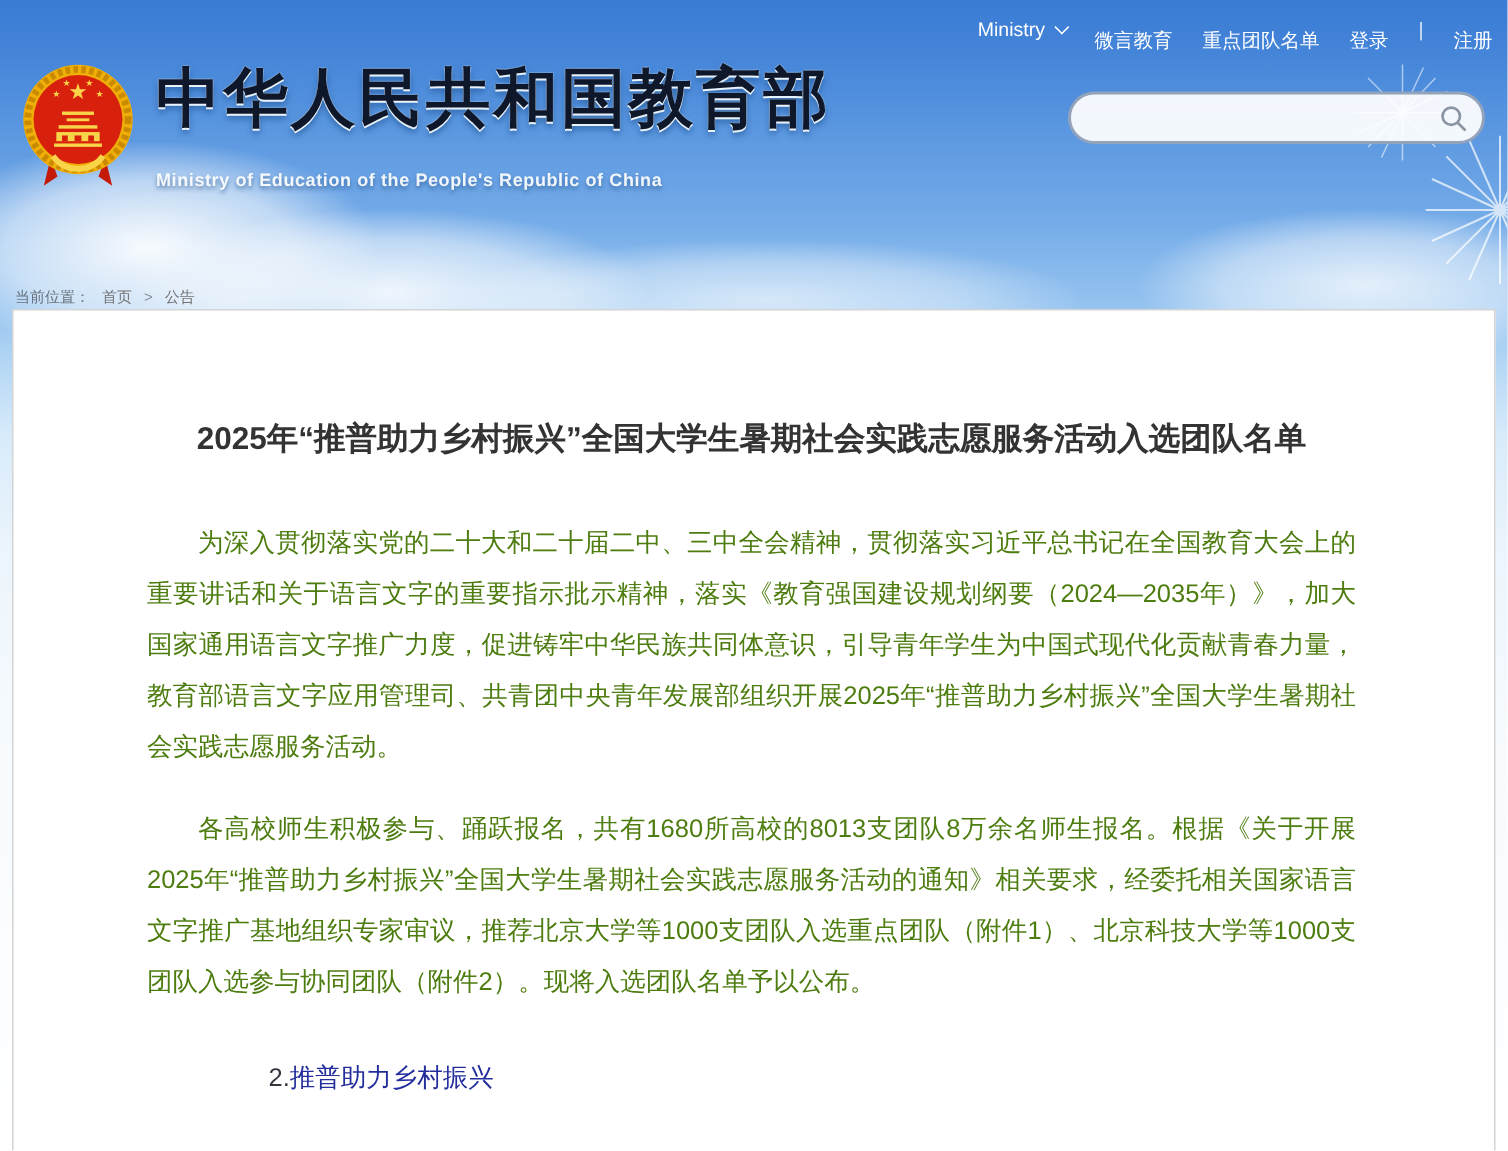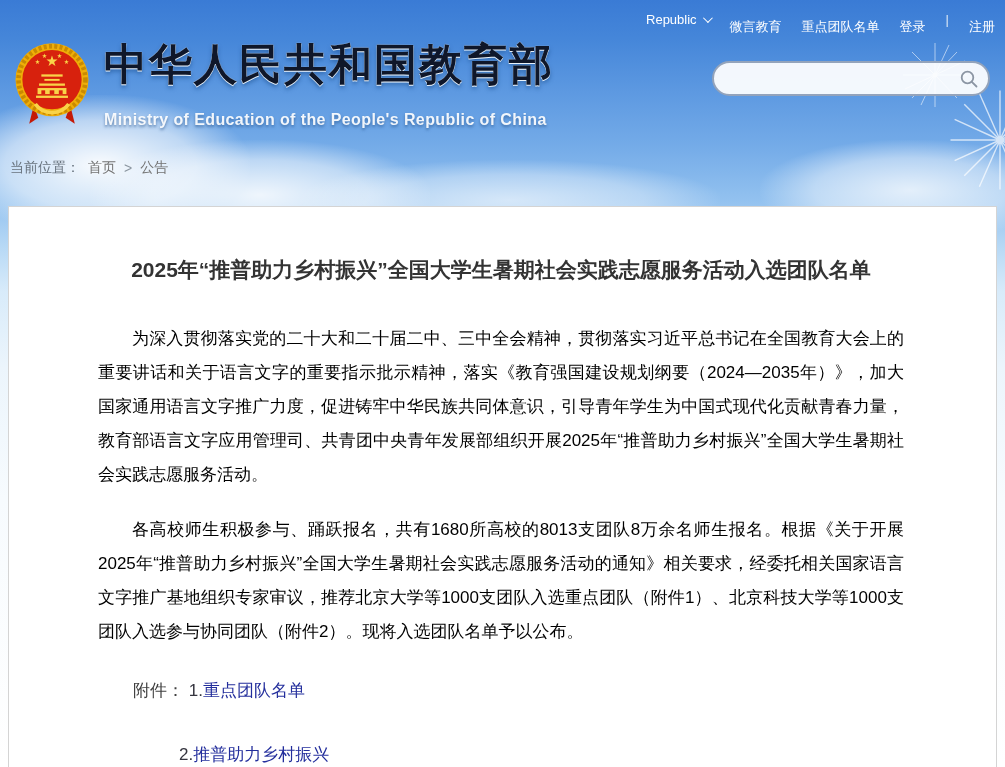--- a/index.html
+++ b/index.html
@@ -33,55 +33,55 @@
   .chev { width:7px; height:7px; border-right:1.5px solid #fff; border-bottom:1.5px solid #fff;
     transform:rotate(45deg) translateY(-2px); display:inline-block; }
   .tb-divider { color:#dce8f5; }
   
   .header { position:absolute; top:40px; left:14px; display:flex; align-items:center; gap:14px; z-index:4; }
   .site-title {
     font-size:43px; font-weight:bold; color:#0f172a; letter-spacing:2px; line-height:1.1;
     text-shadow: 0 1px 0 #e8f2fb, 0 3px 4px rgba(18,70,132,.55), 0 0 1px #fff;
   }
   .site-subtitle {
-    margin-top:22px; font-size:16px; font-weight:bold; letter-spacing:.4px;
+    margin-top:22px; font-size:12px; font-weight:bold; letter-spacing:.4px;
     color:rgba(255,255,255,.92);
     text-shadow: 0 2px 3px rgba(40,85,140,.65);
   }
   
   .searchbox {
     position:absolute; top:61px; right:15px; width:278px; height:35px; z-index:5;
     border:2px solid #93a3bb; border-radius:18px;
     background:rgba(255,255,255,.93);
     display:flex; align-items:center; padding:0 9px 0 16px;
   }
   .searchbox input {
     flex:1; border:none; outline:none; background:transparent;
     font-size:14px; color:#333; font-family:inherit;
   }
   .search-btn { border:none; background:transparent; cursor:pointer; display:flex; align-items:center; }
   
   .breadcrumb {
-    position:absolute; top:159px; left:10px; z-index:5;
-    font-size:14px; color:#68737e; display:flex; align-items:center; gap:8px;justify-content:center;
+    position:absolute; top:191px; left:10px; z-index:5;
+    font-size:10px; color:#68737e; display:flex; align-items:center; gap:8px;justify-content:center;
   }
   .breadcrumb a { color:#737373; text-decoration:none; cursor:pointer; }
   .crumb-sep { color:#8b96a0; }
   
   .card {
     position:absolute; top:206px; left:8px; width:989px; height:561px;
     background:#ffffff; border:1px solid #d4d4d4; border-bottom:none;
-    padding:48px 92px 0 89px; z-index:3;
+    padding:71px 92px 0 89px; z-index:3;
   }
   .article-title {
     font-size:21px; font-weight:bold; color:#333333; text-align:center;
     line-height:1.45; margin-bottom:37px;
   }
   .article-para {
-    font-size:17px; line-height:34px; color:#000000;
+    font-size:17px; line-height:34px; color:#4d7c0f;
     text-align:justify; text-indent:2em; margin-bottom:21px;
   }
   .attachments { margin-top:25px; font-size:17px; line-height:34px; color:#3f3f3f; }
   .attach-row1 { margin-left:35px; }
   .attach-row2 { margin-left:81px; margin-top:30px; }
   .attach-num { color:#35353f; }
   .attach-link { color:#232e9c; text-decoration:none; cursor:pointer; }
 </style>
 </head>
 <body>
@@ -125,21 +125,21 @@
     <line x1="40" y1="40" x2="25" y2="74"></line>
       <line x1="40" y1="40" x2="7" y2="55"></line>
     <line x1="40" y1="40" x2="7" y2="25"></line>
       <line x1="40" y1="40" x2="25" y2="6"></line>
   </g>
   <circle cx="40" cy="40" r="3" fill="#ffffff"></circle>
 </svg>
 
 <div class="topbar">
   <span class="lang-wrap">
-    <span>Republic</span>
+    <span>Ministry</span>
     <span class="chev"></span>
   </span>
   <a href="#">微言教育</a>
   <a href="#">重点团队名单</a>
   <a href="#">登录</a>
   <span class="tb-divider">|</span>
   <a href="#">注册</a>
 </div>
 
 <div class="header">
@@ -185,21 +185,17 @@
   <a href="#">首页</a>
   <span class="crumb-sep">&gt;</span>
   <a href="#">公告</a>
 </div>
 
 <div class="card">
   <h1 class="article-title">2025年“推普助力乡村振兴”全国大学生暑期社会实践志愿服务活动入选团队名单</h1>
   <p class="article-para">为深入贯彻落实党的二十大和二十届二中、三中全会精神，贯彻落实习近平总书记在全国教育大会上的重要讲话和关于语言文字的重要指示批示精神，落实《教育强国建设规划纲要（2024—2035年）》，加大国家通用语言文字推广力度，促进铸牢中华民族共同体意识，引导青年学生为中国式现代化贡献青春力量，教育部语言文字应用管理司、共青团中央青年发展部组织开展2025年“推普助力乡村振兴”全国大学生暑期社会实践志愿服务活动。</p>
   <p class="article-para">各高校师生积极参与、踊跃报名，共有1680所高校的8013支团队8万余名师生报名。根据《关于开展2025年“推普助力乡村振兴”全国大学生暑期社会实践志愿服务活动的通知》相关要求，经委托相关国家语言文字推广基地组织专家审议，推荐北京大学等1000支团队入选重点团队（附件1）、北京科技大学等1000支团队入选参与协同团队（附件2）。现将入选团队名单予以公布。</p>
   <div class="attachments">
-    <div class="attach-row1">
-      <span>附件：</span>
-      <span class="attach-num">1.</span><a href="#" class="attach-link">重点团队名单</a>
-    </div>
     <div class="attach-row2">
       <span class="attach-num">2.</span><a href="#" class="attach-link">推普助力乡村振兴</a>
     </div>
   </div>
 </div>
 
 </body></html>

